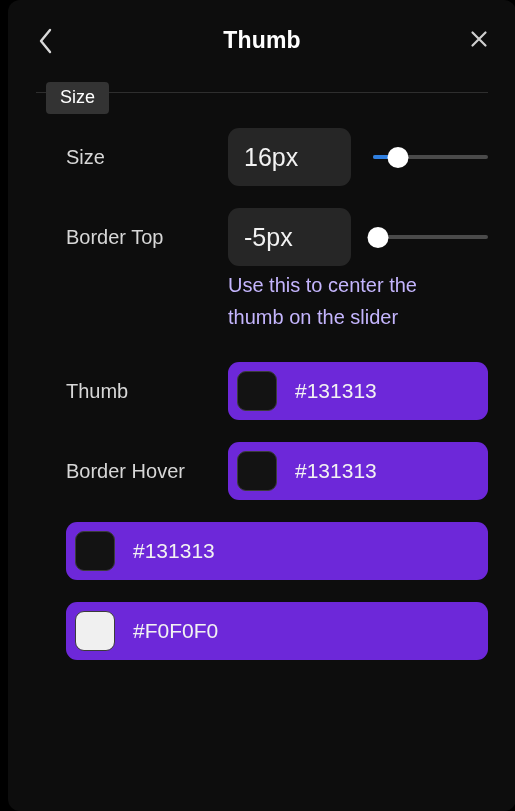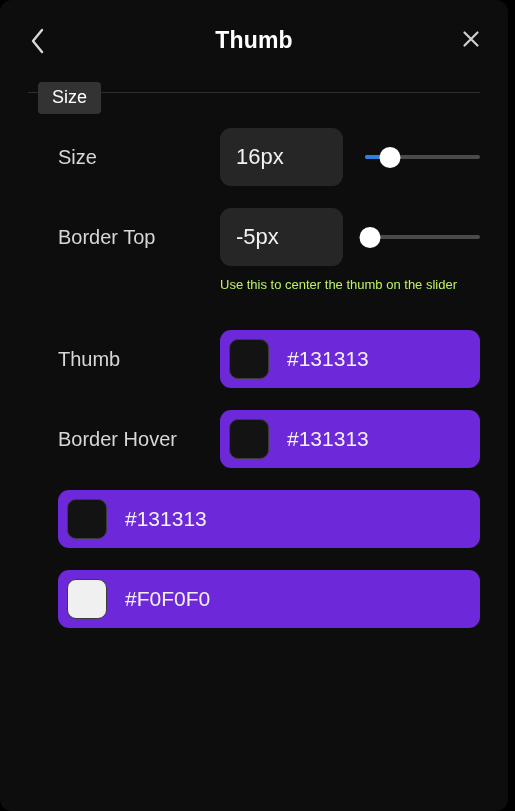--- a/index.html
+++ b/index.html
@@ -7,21 +7,21 @@
     padding: 0;
     background: #000000;
     width: 515px;
     height: 811px;
     overflow: hidden;
   }
   * { box-sizing: border-box; }
 
   .panel {
     position: absolute;
-    left: 0; top: 0;
+    left: 8px; top: 0;
     width: 508px;
     height: 811px;
     background: #0d0d0d;
     border-radius: 12px;
     font-family: "Liberation Sans", sans-serif;
     overflow: hidden;
   }
 
   
   .header {
@@ -96,21 +96,21 @@
   }
 
   
   .value-input {
     width: 123px;
     height: 58px;
     background: #262626;
     border: none;
     border-radius: 11px;
     color: #f2f2f2;
-    font-size: 22px;
+    font-size: 25px;
     font-family: "Liberation Sans", sans-serif;
     padding: 0 16px;
     outline: none;
   }
 
   
   .slider {
     position: relative;
     flex: 1 1 auto;
     margin-left: 22px;
@@ -138,22 +138,22 @@
     width: 21px; height: 21px;
     border-radius: 50%;
     background: #ffffff;
     transform: translateX(-50%);
     cursor: grab;
   }
 
   
   .helper {
     padding: 0 28px 0 220px;
-    color: #bef264;
-    font-size: 13px;
+    color: #c4b5fd;
+    font-size: 20px;
     line-height: 32px;
     margin-top: -8px;
     margin-bottom: 18px;
     max-width: 490px;
   }
 
   
   .color-field {
     display: flex;
     align-items: center;

